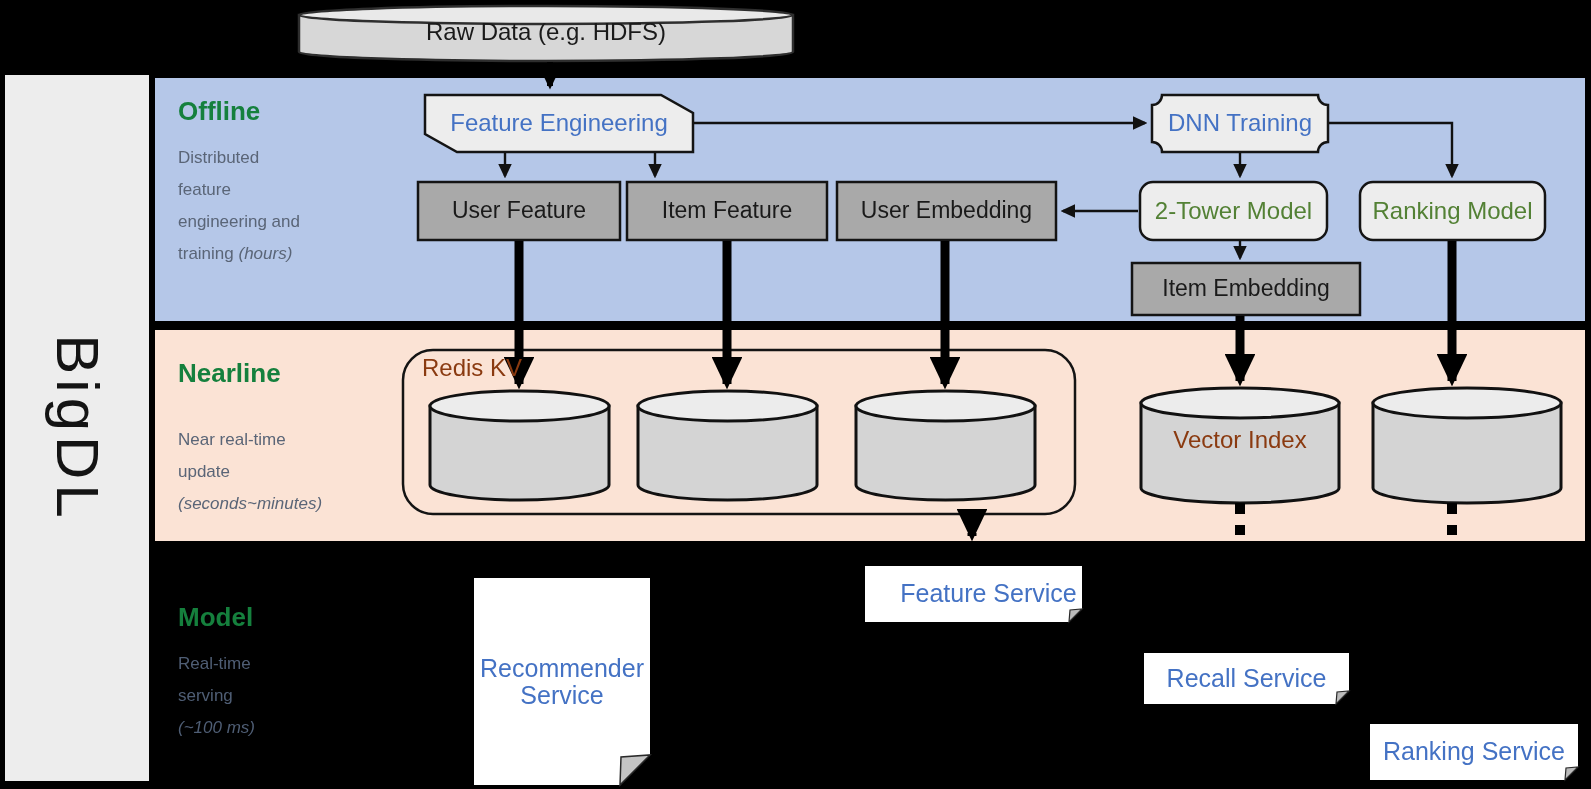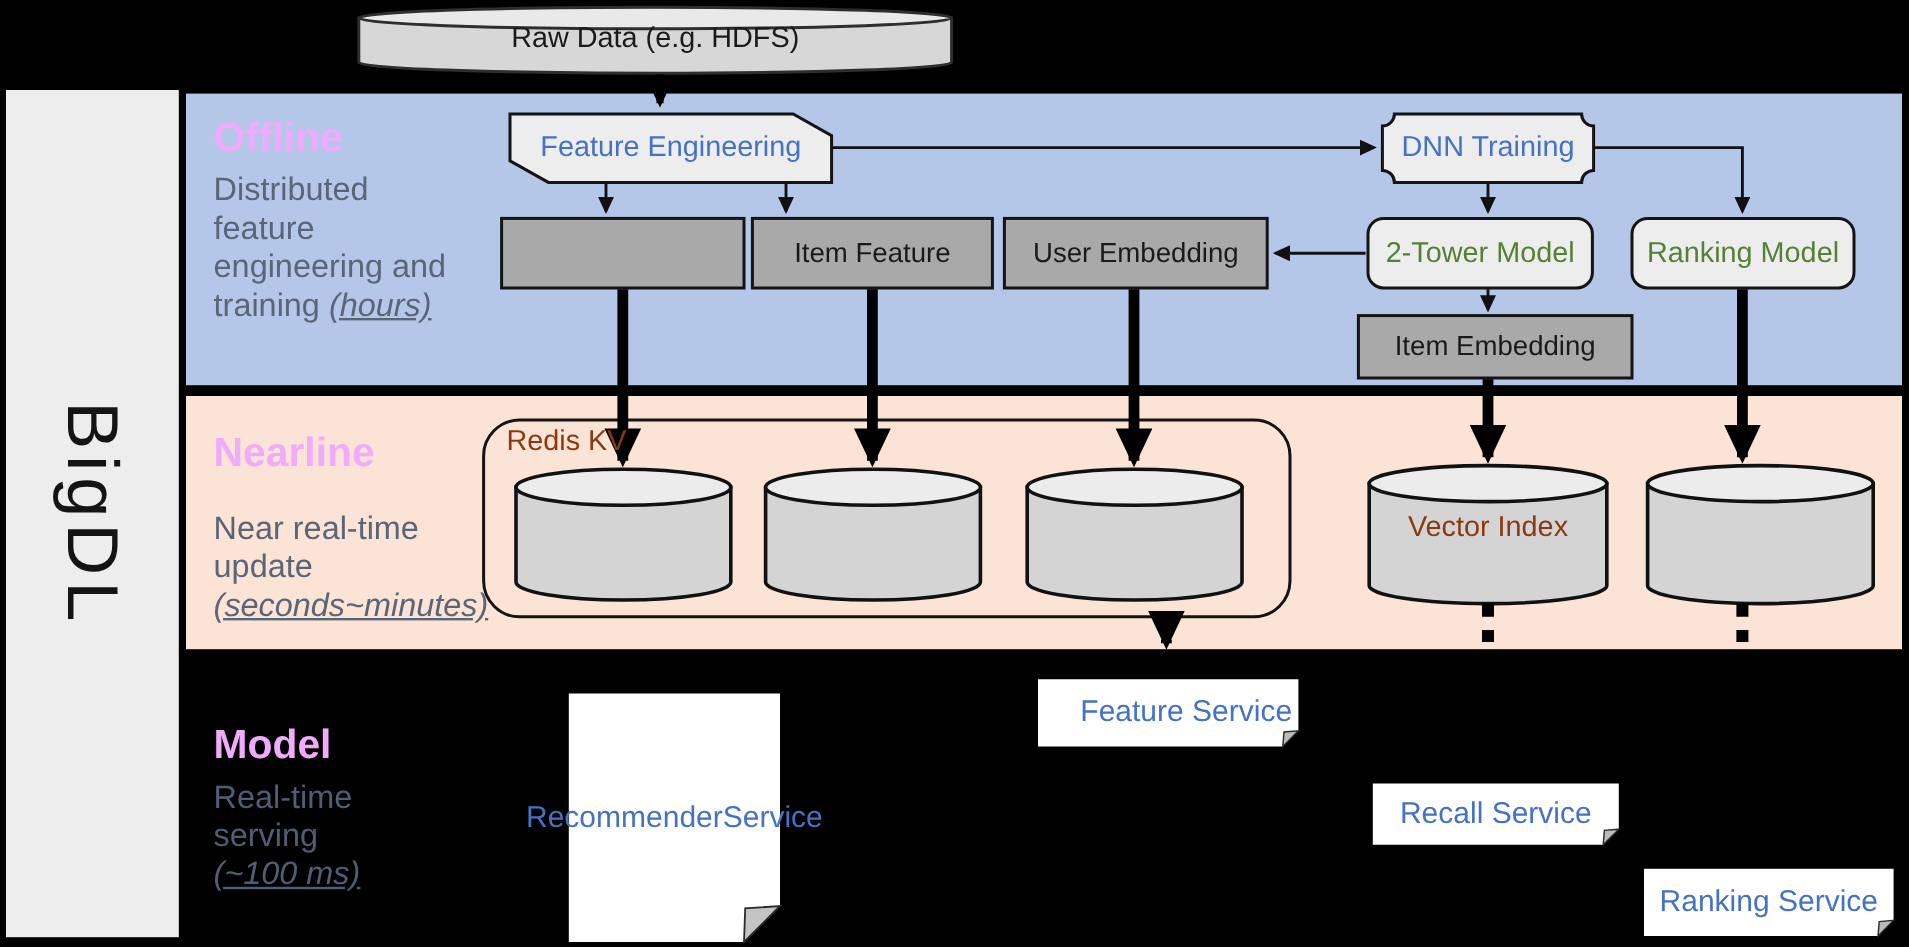--- a/index.html
+++ b/index.html
@@ -9,25 +9,25 @@
   #band-offline{top:78px;height:243px;background:#b5c7e8;}
   #band-nearline{top:330px;height:211px;background:#fbe3d5;}
   #sidebar{position:absolute;left:5px;top:75px;width:144px;height:706px;background:#ededed;
            display:flex;align-items:center;justify-content:center;}
   #sidebar span{transform:rotate(90deg);font-size:60px;letter-spacing:5px;color:#141414;white-space:nowrap;}
   svg.layer{position:absolute;left:0;top:0;z-index:2;}
   .lbl{position:absolute;z-index:3;display:flex;align-items:center;justify-content:center;
        text-align:center;line-height:1.1;}
   .blue{color:#4472c4}.green{color:#538135}.brown{color:#8a3a10}.dark{color:#1a1a1a}
   .f24{font-size:24px}.f23{font-size:23px}.f25{font-size:25px}
-  .sect-title{position:absolute;z-index:3;font-size:34px;font-weight:600;color:#f0abfc;}
-  .sect-desc{position:absolute;z-index:3;font-size:27px;line-height:32px;color:#5a6577;}
+  .sect-title{position:absolute;z-index:3;font-size:26px;font-weight:600;color:#15803d;}
+  .sect-desc{position:absolute;z-index:3;font-size:17px;line-height:32px;color:#5a6577;}
   #online-desc{color:#4f5e75;}
-  .it{font-style:italic;text-decoration:underline;}
-  .doc-label{flex-direction:row;}
+  .it{font-style:italic;}
+  .doc-label{flex-direction:column;}
 </style>
 </head>
 <body>
 
 <div id="stage">
 
   <div class="band" id="band-offline"></div>
   <div class="band" id="band-nearline"></div>
 
   <div id="sidebar">
@@ -140,20 +140,21 @@
 
   <div class="sect-title" style="left:178px;top:602px;font-weight:700">Model</div>
   <div class="sect-desc" id="online-desc" style="left:178px;top:648px;width:235px">
     <div>Real-time</div>
     <div>serving</div>
     <div class="it">(~100 ms)</div>
   </div>
 
   <div class="lbl blue f24" style="left:425px;top:97px;width:268px;height:53px">Feature Engineering</div>
   <div class="lbl blue f24" style="left:1152px;top:97px;width:176px;height:52px">DNN Training</div>
+  <div class="lbl dark f23" style="left:418px;top:182px;width:202px;height:58px">User Feature</div>
   <div class="lbl dark f23" style="left:627px;top:182px;width:200px;height:58px">Item Feature</div>
   <div class="lbl dark f23" style="left:837px;top:182px;width:219px;height:58px">User Embedding</div>
   <div class="lbl green f24" style="left:1140px;top:182px;width:187px;height:58px">2-Tower Model</div>
   <div class="lbl green f24" style="left:1360px;top:182px;width:185px;height:58px">Ranking Model</div>
   <div class="lbl dark f23" style="left:1132px;top:263px;width:228px;height:52px">Item Embedding</div>
 
   <div class="lbl brown f24" style="left:422px;top:352px;width:120px;height:32px;justify-content:flex-start">Redis KV</div>
   <div class="lbl brown f24" style="left:1138px;top:418px;width:204px;height:44px">Vector Index</div>
 
   <div class="lbl blue f25 doc-label" style="left:474px;top:640px;width:176px;height:84px">

